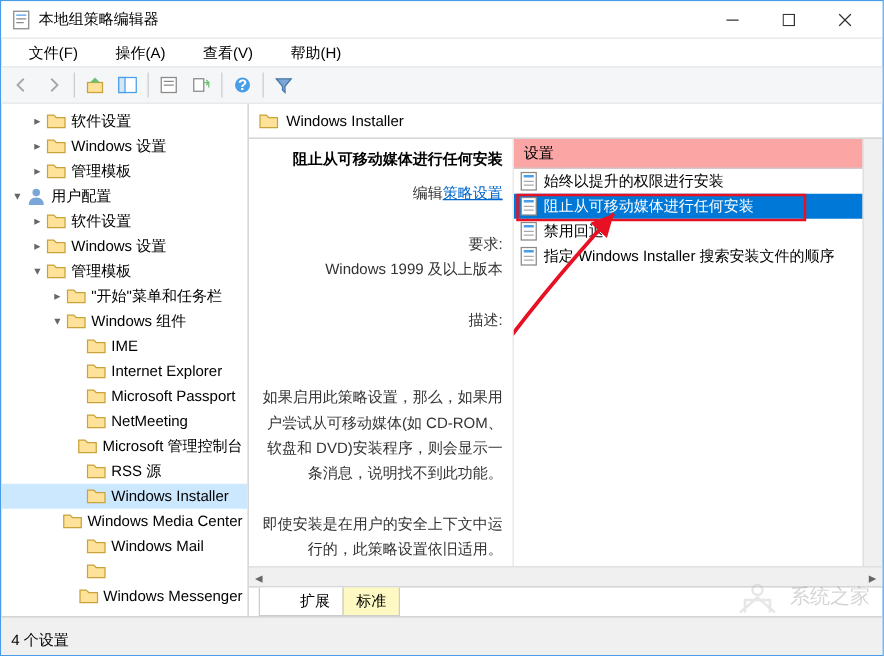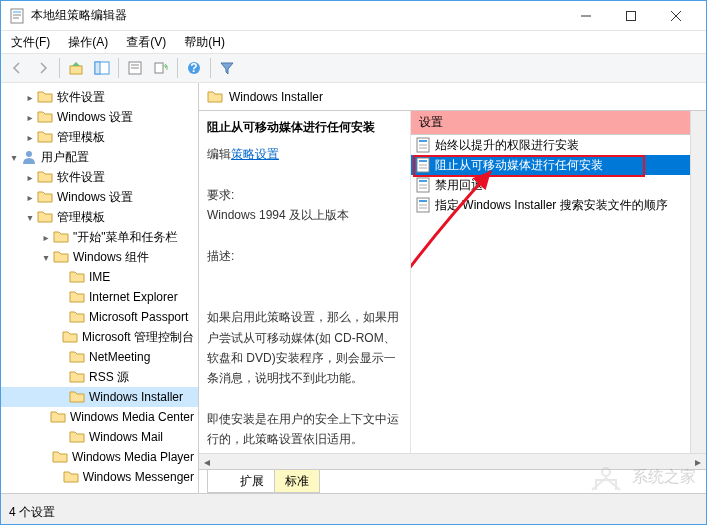--- a/index.html
+++ b/index.html
@@ -3,35 +3,35 @@
 <meta charset="utf-8">
 <style>
 * { margin: 0; padding: 0; box-sizing: border-box; font-family: "Microsoft YaHei", "Segoe UI", sans-serif; font-size: 12px; }
 body { background: #fff; width: 707px; height: 525px; border: 1px solid #4a9ee8; overflow: hidden; position: relative; }
 .titlebar { height: 30px; display: flex; align-items: center; padding: 0 8px; background: #fff; border-bottom: 1px solid #e5e5e5; }
 .titlebar .app-icon { width: 16px; height: 16px; margin-right: 6px; }
 .titlebar .title { flex: 1; }
 .win-controls { display: flex; height: 100%; }
 .win-controls div { width: 45px; display: flex; align-items: center; justify-content: center; color: #333; }
 .menubar { height: 22px; display: flex; align-items: center; padding: 0 4px; gap: 6px; }
-.menubar span { padding: 2px 6px; }
+.menubar span { padding: 2px 6px; margin-left: 12px; }
 .toolbar { height: 30px; display: flex; align-items: center; padding: 0 4px; gap: 2px; border-top: 1px solid #e5e5e5; border-bottom: 1px solid #e5e5e5; background: #f5f6f7; }
 .tb-btn { width: 24px; height: 24px; display: flex; align-items: center; justify-content: center; border-radius: 2px; }
 .tb-btn.disabled { opacity: 0.4; }
 .tb-sep { width: 1px; height: 20px; background: #ccc; margin: 0 2px; }
 .main { display: flex; height: 410px; }
 .tree-panel { width: 198px; border-right: 1px solid #ccc; overflow: auto; padding: 4px 0; }
 .tree-item { display: flex; align-items: center; height: 20px; white-space: nowrap; padding-right: 4px; }
 .tree-item.selected { background: #cce8ff; }
 .tree-toggle { width: 14px; display: flex; align-items: center; justify-content: center; color: #666; font-size: 10px; cursor: pointer; }
 .tree-icon { width: 16px; height: 16px; margin-right: 4px; flex-shrink: 0; }
 .tree-spacer { display: inline-block; }
 .right-panel { flex: 1; display: flex; flex-direction: column; overflow: hidden; }
 .breadcrumb { height: 28px; display: flex; align-items: center; padding: 0 8px; border-bottom: 1px solid #ccc; gap: 6px; }
-.content { flex: 1; display: flex; overflow: hidden; }
+.content { flex: 1; display: flex; overflow: hidden; text-align: right; }
 .desc-panel { width: 212px; border-right: 1px solid #e5e5e5; padding: 8px; overflow: auto; }
 .desc-title { font-weight: bold; margin-bottom: 8px; }
 .desc-body { line-height: 1.7; color: #333; }
 .desc-body a { color: #0066cc; text-decoration: underline; }
 .list-panel { flex: 1; overflow: hidden; position: relative; }
 .list-header { height: 24px; border-bottom: 1px solid #ccc; display: flex; align-items: center; padding: 0 8px; background: #fca5a5; }
 .list-body { overflow: auto; height: calc(100% - 24px); }
 .list-item { display: flex; align-items: center; height: 20px; padding: 0 4px; gap: 4px; }
 .list-item.selected { background: #0078d7; color: #fff; }
 .list-item .li-icon { width: 16px; height: 16px; flex-shrink: 0; }
@@ -267,40 +267,40 @@
         <span>Microsoft Passport</span>
       </div>
       <div class="tree-item">
         <span class="tree-spacer" style="width:54px"></span>
         <span class="tree-toggle"></span>
         <span class="tree-icon">
           <svg width="16" height="16">
             <path d="M1 3 L6 3 L8 5 L15 5 L15 13 L1 13 Z" fill="#ffe29a" stroke="#c9a23a"></path>
           </svg>
         </span>
+        <span>NetMeeting</span>
+      </div>
+      <div class="tree-item">
+        <span class="tree-spacer" style="width:54px"></span>
+        <span class="tree-toggle"></span>
+        <span class="tree-icon">
+          <svg width="16" height="16">
+            <path d="M1 3 L6 3 L8 5 L15 5 L15 13 L1 13 Z" fill="#ffe29a" stroke="#c9a23a"></path>
+          </svg>
+        </span>
         <span>Microsoft 管理控制台</span>
       </div>
       <div class="tree-item">
         <span class="tree-spacer" style="width:54px"></span>
         <span class="tree-toggle"></span>
         <span class="tree-icon">
           <svg width="16" height="16">
             <path d="M1 3 L6 3 L8 5 L15 5 L15 13 L1 13 Z" fill="#ffe29a" stroke="#c9a23a"></path>
           </svg>
         </span>
-        <span>NetMeeting</span>
-      </div>
-      <div class="tree-item">
-        <span class="tree-spacer" style="width:54px"></span>
-        <span class="tree-toggle"></span>
-        <span class="tree-icon">
-          <svg width="16" height="16">
-            <path d="M1 3 L6 3 L8 5 L15 5 L15 13 L1 13 Z" fill="#ffe29a" stroke="#c9a23a"></path>
-          </svg>
-        </span>
         <span>RSS 源</span>
       </div>
       <div class="tree-item selected">
         <span class="tree-spacer" style="width:54px"></span>
         <span class="tree-toggle"></span>
         <span class="tree-icon">
           <svg width="16" height="16">
             <path d="M1 3 L6 3 L8 5 L15 5 L15 13 L1 13 Z" fill="#ffe29a" stroke="#c9a23a"></path>
           </svg>
         </span>
@@ -327,21 +327,20 @@
         <span>Windows Mail</span>
       </div>
       <div class="tree-item">
         <span class="tree-spacer" style="width:54px"></span>
         <span class="tree-toggle"></span>
         <span class="tree-icon">
           <svg width="16" height="16">
             <path d="M1 3 L6 3 L8 5 L15 5 L15 13 L1 13 Z" fill="#ffe29a" stroke="#c9a23a"></path>
           </svg>
         </span>
-        <span>Windows Media Player</span>
       </div>
       <div class="tree-item">
         <span class="tree-spacer" style="width:54px"></span>
         <span class="tree-toggle"></span>
         <span class="tree-icon">
           <svg width="16" height="16">
             <path d="M1 3 L6 3 L8 5 L15 5 L15 13 L1 13 Z" fill="#ffe29a" stroke="#c9a23a"></path>
           </svg>
         </span>
         <span>Windows Messenger</span>
@@ -359,21 +358,21 @@
     </div>
 
     <div class="content">
 
       <div class="desc-panel">
         <div class="desc-title">阻止从可移动媒体进行任何安装</div>
         <div class="desc-body">
           <span>编辑</span><a href="#">策略设置</a>
           <br><br>
           <span>要求:</span><br>
-          <span>Windows 1994 及以上版本</span>
+          <span>Windows 1999 及以上版本</span>
           <br><br>
           <span>描述:</span><br>
           <br><br>
           <span>如果启用此策略设置，那么，如果用户尝试从可移动媒体(如 CD-ROM、软盘和 DVD)安装程序，则会显示一条消息，说明找不到此功能。</span>
           <br><br>
           <span>即使安装是在用户的安全上下文中运行的，此策略设置依旧适用。</span>
           <br><br>
           
         </div>
       </div>

